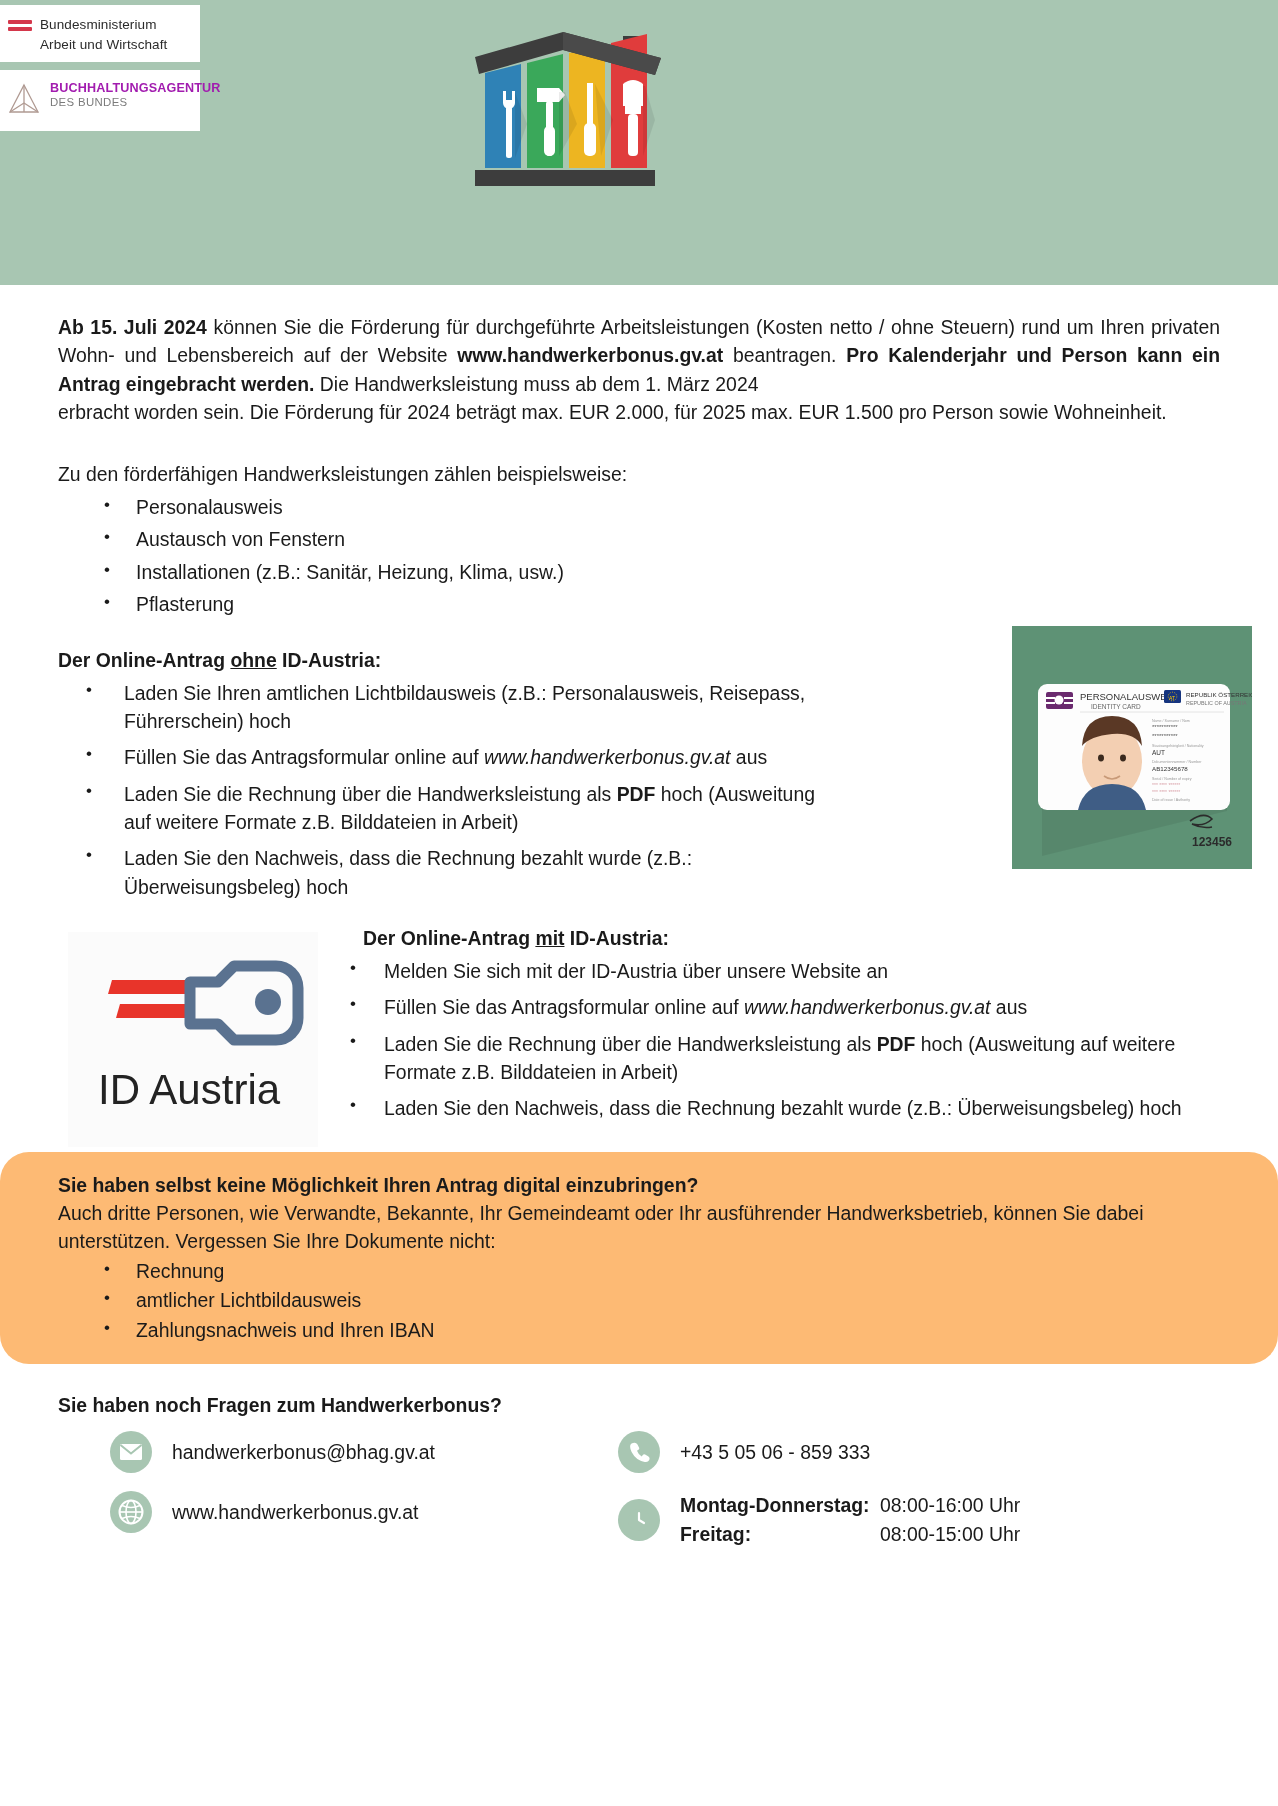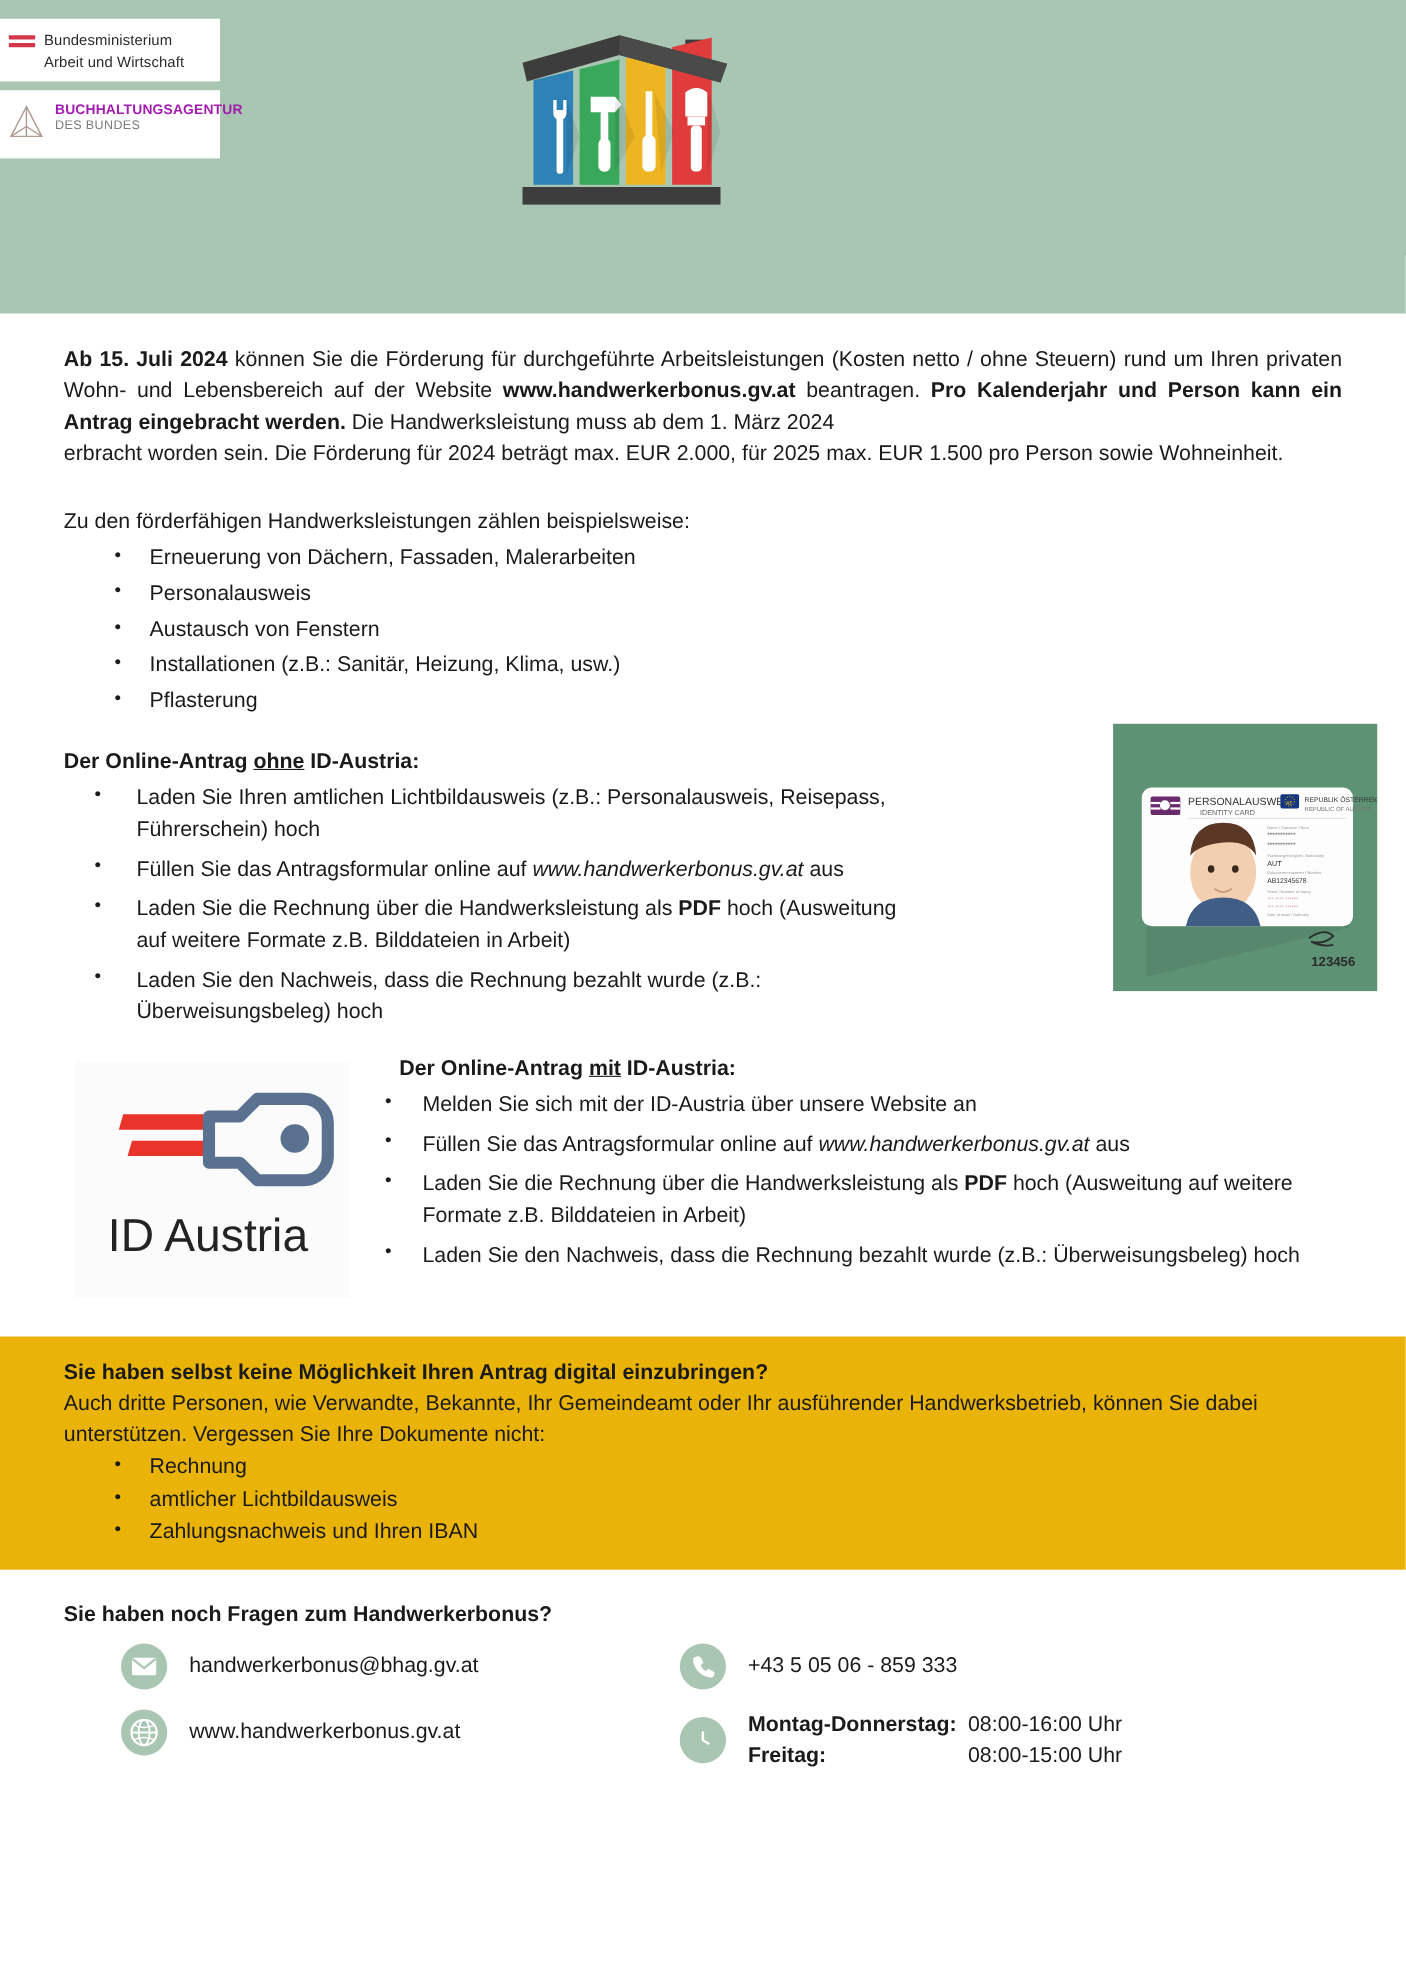--- a/index.html
+++ b/index.html
@@ -18,21 +18,21 @@
   .header {
     position: relative;
     width: 100%;
     height: 285px;
     background: #a8c6b2;
     overflow: hidden;
   }
 
   .logo-block {
     position: absolute;
-    left: 0; top: 17px;
+    left: 0; top: 5px;
     width: 200px;
   }
   .logo-card {
     background: #ffffff;
     padding: 10px 8px 8px 8px;
     display: flex;
     align-items: flex-start;
     gap: 8px;
   }
   .logo-card.second { margin-top: 8px; padding: 11px 8px 12px 8px; }
@@ -160,23 +160,23 @@
   }
   .block-mit .inner {
     margin-left: 250px;
   }
   .block-mit .section-head { margin-top: 0; margin-left: 55px; }
   .block-mit ul.bul2 > li { padding-left: 76px; }
   .block-mit ul.bul2 > li:before { left: 42px; }
 
   
   .green-band {
-    margin-top: 30px;
-    background: #eab308;
+    background: #fdba74;
     padding: 22px 58px 20px 58px;
+    border-radius: 29px;
   }
   .green-band .gb-head {
     font-size: 19.4px;
     font-weight: bold;
     color: #1a1a1a;
   }
   .green-band .gb-p {
     font-size: 19.4px;
     line-height: 1.46;
     margin-top: 2px;
@@ -298,21 +298,20 @@
 </div>
 
 <div class="content">
 
   <p class="para intro"><span class="b">Ab 15. Juli 2024</span><span> können Sie die Förderung für durchgeführte Arbeitsleistungen (Kosten netto / ohne Steuern) rund um Ihren privaten Wohn- und Lebensbereich auf der Website </span><span class="b">www.handwerkerbonus.gv.at</span><span> beantragen. </span><span class="b">Pro Kalenderjahr und Person kann ein Antrag eingebracht werden.</span><span> Die Handwerksleistung muss ab dem 1. März 2024</span></p>
 
   <p class="para">erbracht worden sein. Die Förderung für 2024 beträgt max. EUR 2.000, für 2025 max. EUR 1.500 pro Person sowie Wohneinheit.</p>
 
   <p class="lead">Zu den förderfähigen Handwerksleistungen zählen beispielsweise:</p>
   <ul class="bul">
-    <li>Erneuerung von Dächern, Fassaden, Malerarbeiten</li>
     <li>Personalausweis</li>
     <li>Austausch von Fenstern</li>
     <li>Installationen (z.B.: Sanitär, Heizung, Klima, usw.)</li>
     <li>Pflasterung</li>
   </ul>
 
   <div class="block-ohne">
     <div class="section-head"><span>Der Online-Antrag </span><span class="u">ohne</span><span> ID-Austria:</span></div>
 
     <div class="id-card-img">

